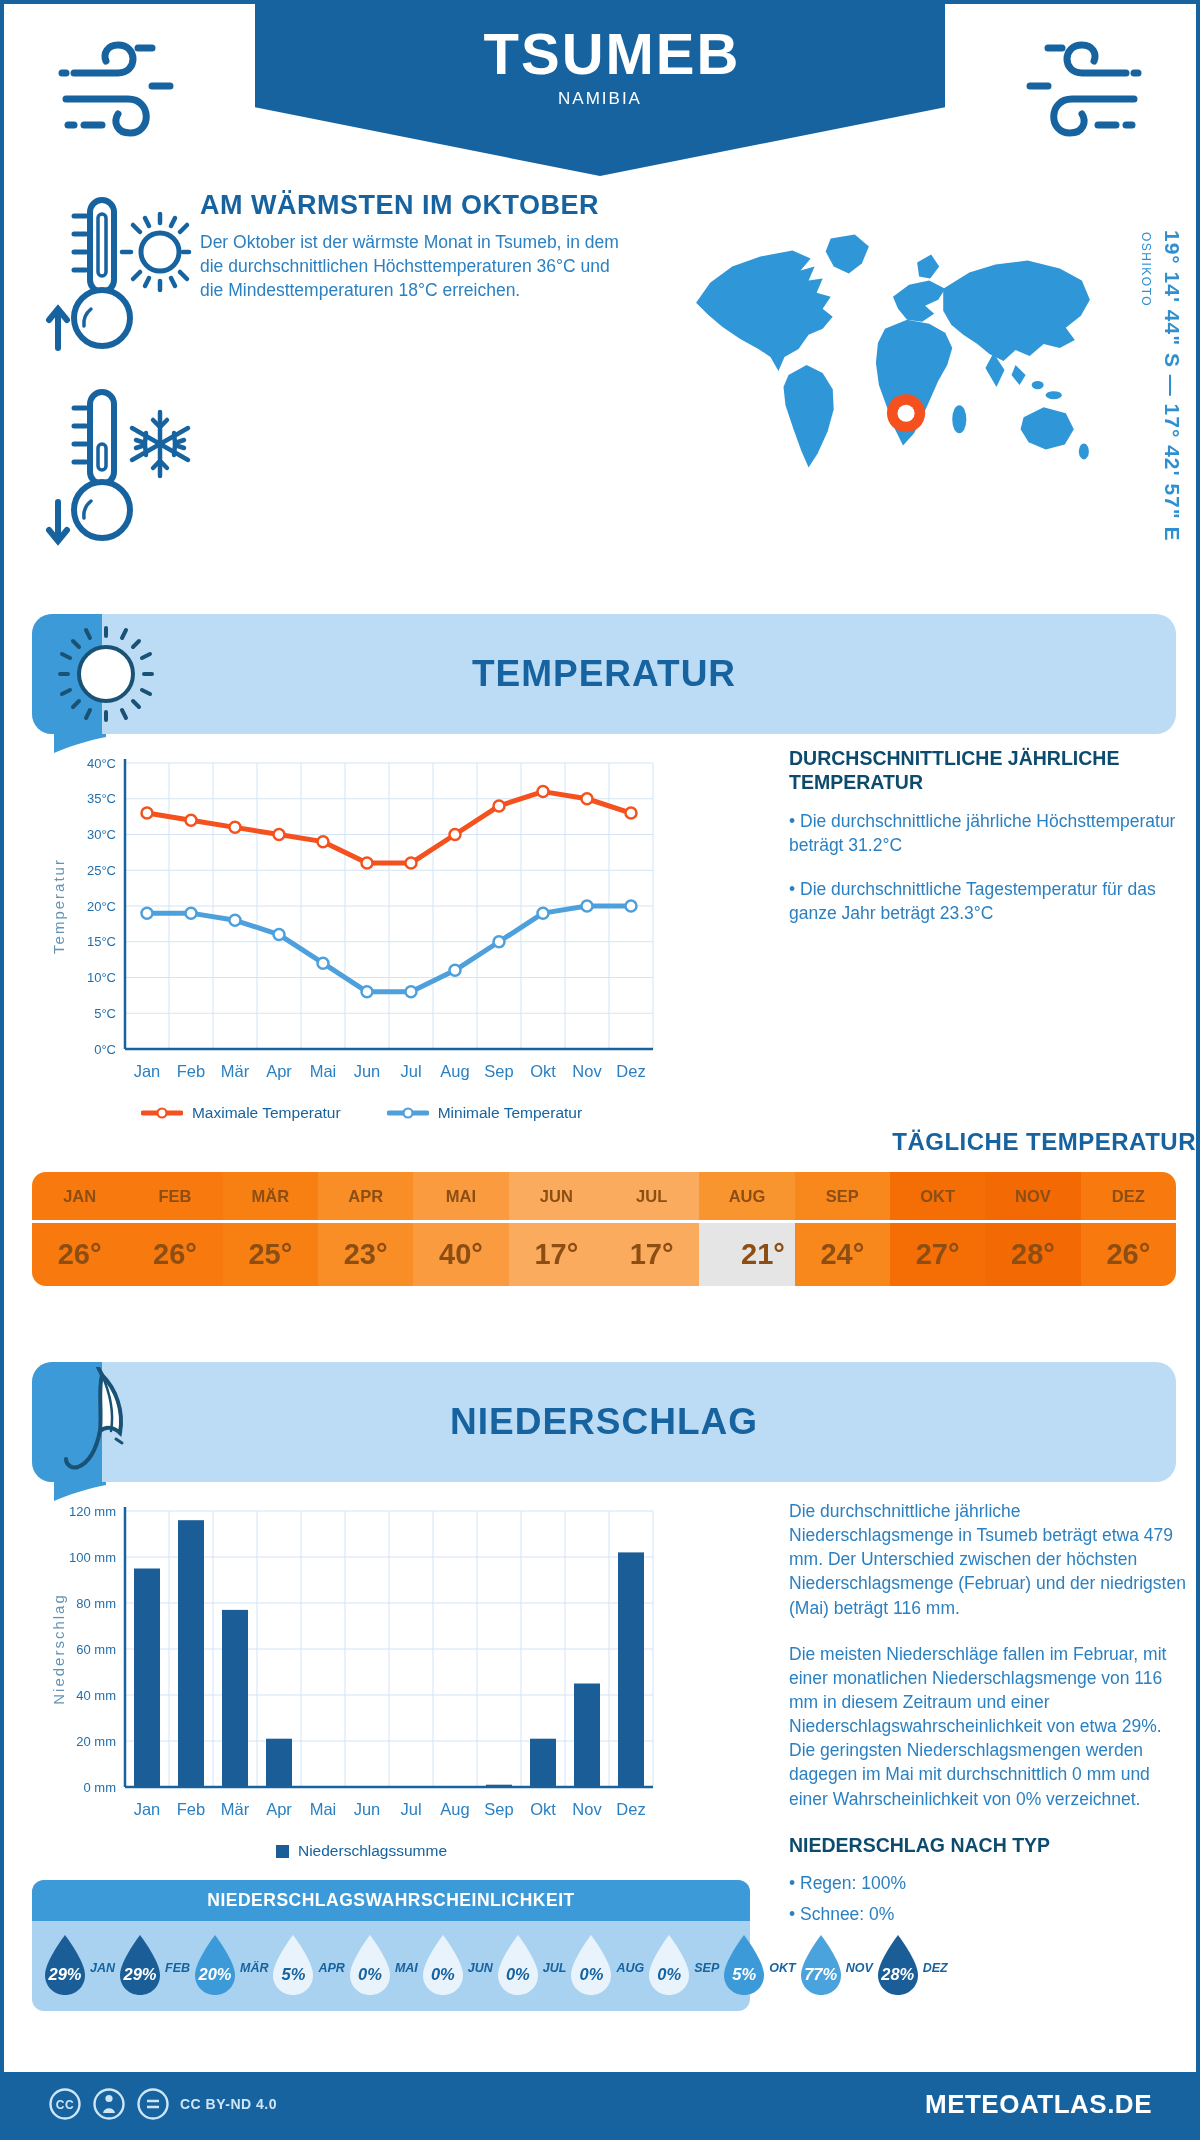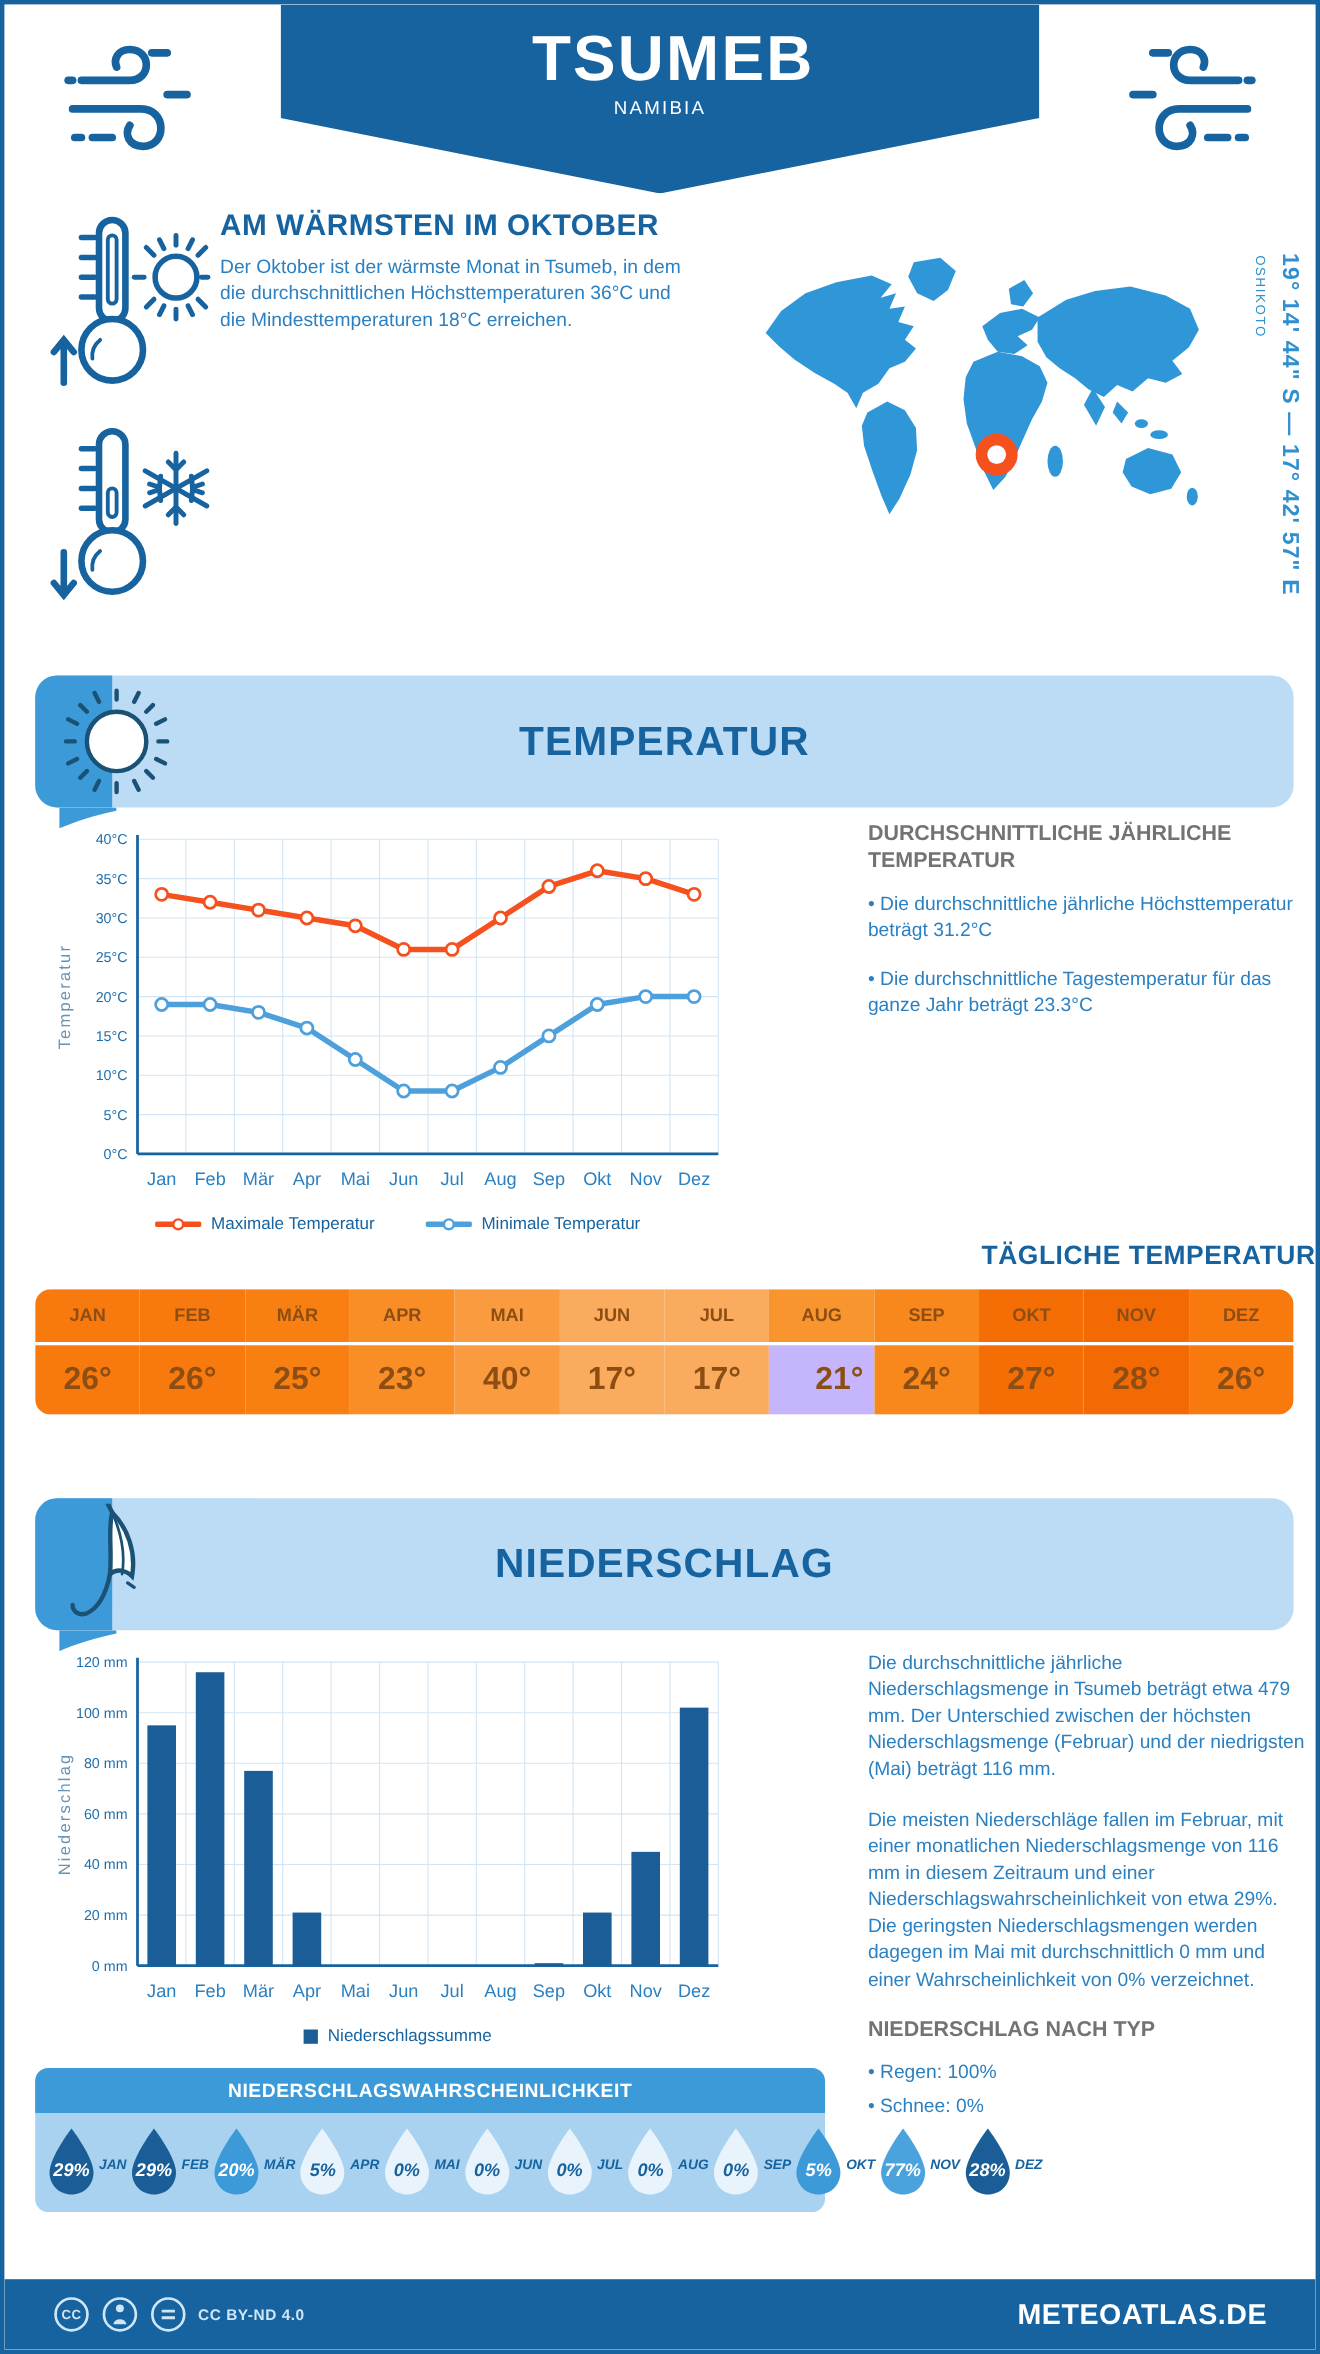--- a/index.html
+++ b/index.html
@@ -31,21 +31,21 @@
   .band .bandtitle{position:absolute;left:0;width:100%;top:50%;transform:translateY(-50%);
                    text-align:center;font-size:37px;font-weight:bold;color:#1763a0;letter-spacing:1px;}
   .band .tail{position:absolute;left:14px;bottom:-19px;}
   
   .chartbox{position:absolute;left:45px;width:625px;}
   .chart-legend{position:absolute;left:45px;width:625px;display:flex;justify-content:center;gap:46px;
                 font-size:15.5px;color:#1763a0;align-items:center;}
   .chart-legend .item{display:flex;align-items:center;gap:9px;}
   
   .factcol{position:absolute;left:785px;width:400px;color:#2b80c2;font-size:17.5px;line-height:1.38;}
-  .factcol h3{margin:0 0 14px;font-size:19.5px;color:#737373;line-height:1.25;}
+  .factcol h3{margin:0 0 14px;font-size:19.5px;color:#0c4a6e;line-height:1.25;}
   .factcol .bullet{margin:0 0 20px;}
   .factcol p{margin:0 0 22px;}
   .factcol .tight{margin:0 0 7px;}
   
   .daily-head{position:absolute;left:0;width:100%;text-align:right;font-size:24px;font-weight:bold;
               color:#1763a0;letter-spacing:.5px;}
   .temp-table{position:absolute;left:28px;width:1144px;border-radius:14px;overflow:hidden;}
   .temp-row{display:grid;grid-template-columns:repeat(12,1fr);}
   .temp-row.head div{height:48px;line-height:48px;font-size:16.5px;font-weight:bold;text-align:center;color:#8d4e13;}
   .temp-row.vals div{height:63px;line-height:63px;font-size:29px;font-weight:bold;text-align:center;color:#8d4e13;}
@@ -305,21 +305,21 @@
       </div>
     <div class="temp-gap"></div>
     <div class="temp-row vals">
         <div style="background: rgb(248, 121, 14);">26°</div>
         <div style="background: rgb(248, 121, 14);">26°</div>
         <div style="background: rgb(248, 128, 18);">25°</div>
         <div style="background: rgb(249, 141, 38);">23°</div>
         <div style="background: rgb(250, 155, 64);">40°</div>
         <div style="background: rgb(251, 171, 94);">17°</div>
         <div style="background: rgb(251, 171, 94);">17°</div>
-        <div style="background: #c4b5fd; padding-left: 32px;">21°</div>
+        <div style="background: #e5e5e5; padding-left: 32px;">21°</div>
         <div style="background: rgb(248, 135, 28);">24°</div>
         <div style="background: rgb(245, 110, 5);">27°</div>
         <div style="background: rgb(243, 105, 3);">28°</div>
         <div style="background: rgb(248, 121, 14);">26°</div>
       </div>
   </div>
 
   <div class="band" style="top:1358px;">
     <div class="strip"></div>
     <svg class="bandicon" width="104" height="110" viewBox="0 0 104 110">

